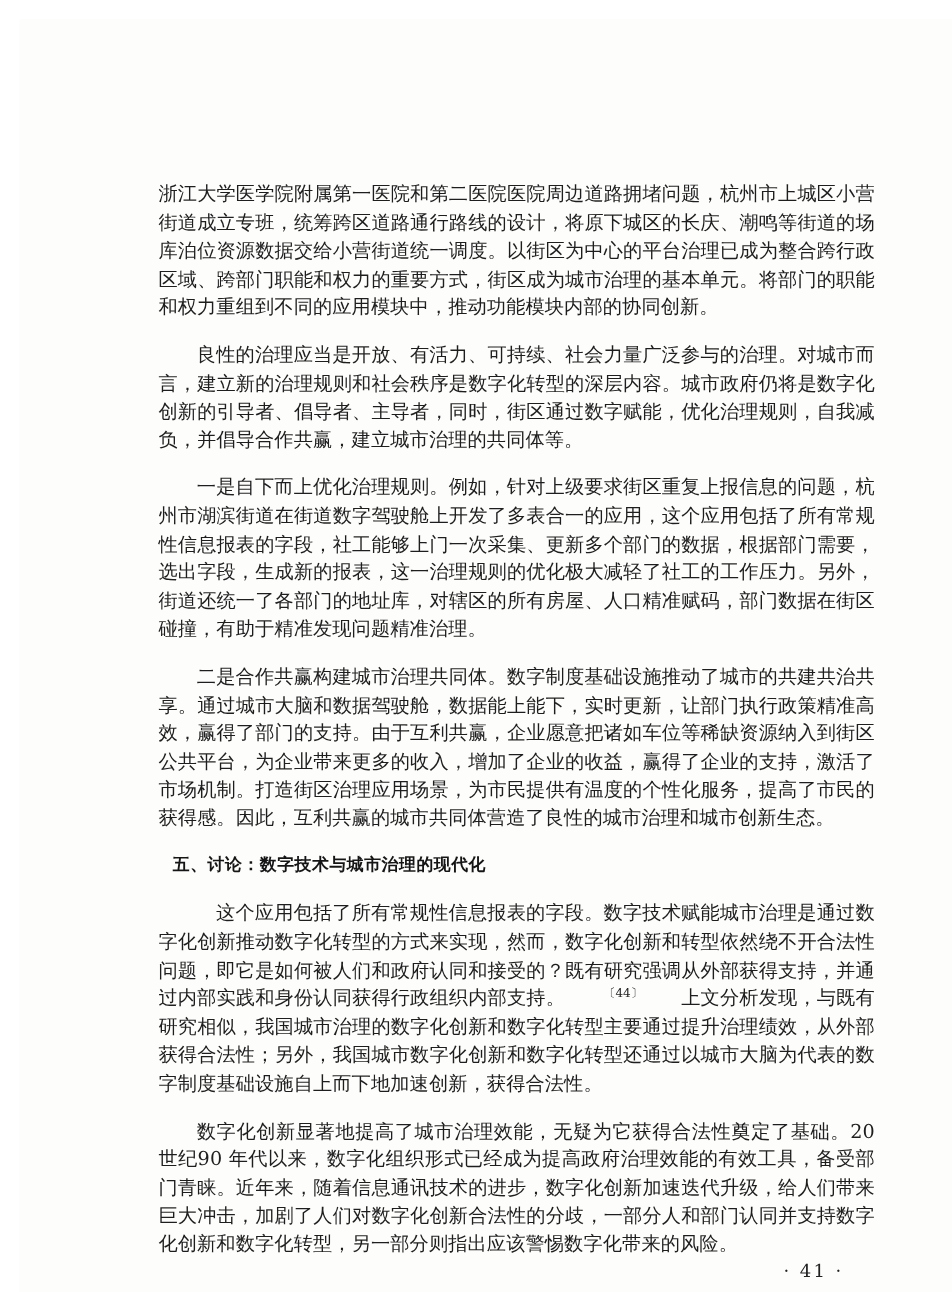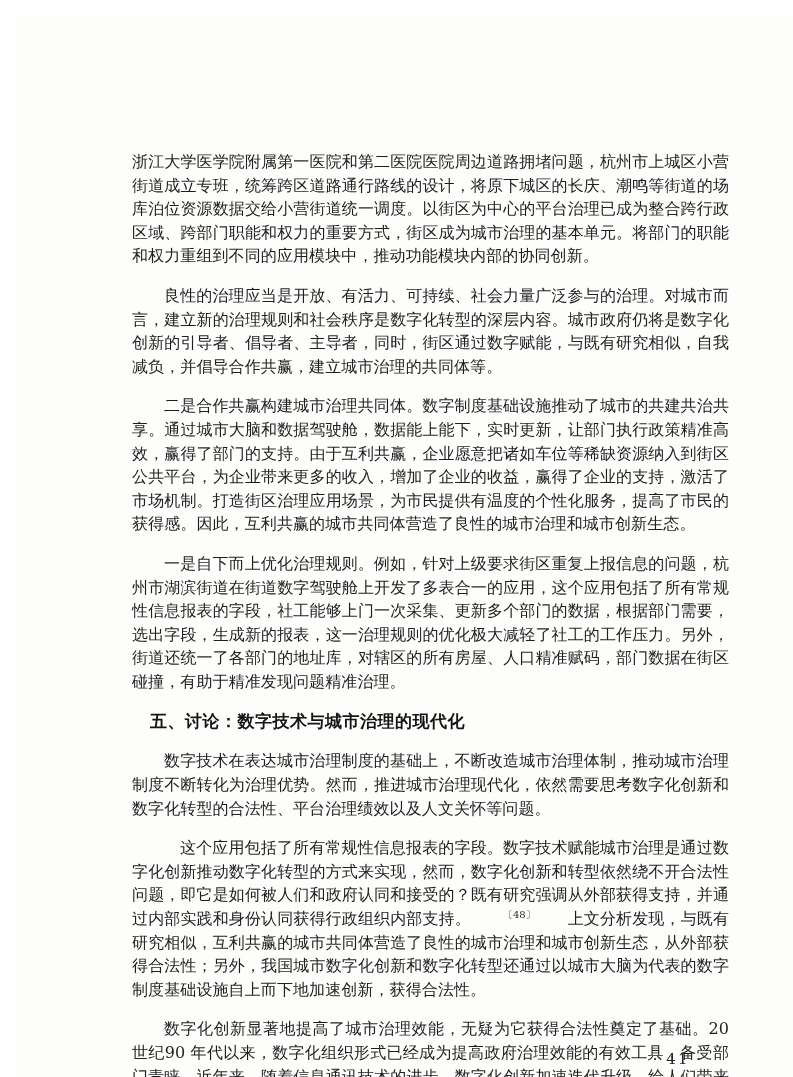--- a/index.html
+++ b/index.html
@@ -28,21 +28,21 @@
     text-align: justify;
     text-justify: inter-ideograph;
     word-break: break-all;
     text-indent: 2em;
     letter-spacing: 0.1px;
   }
   p.noindent { text-indent: 0; }
   h2.section-heading {
     font-family: "DejaVu Sans", "Liberation Sans", sans-serif;
     font-weight: 700;
-    font-size: 17px;
+    font-size: 14px;
     line-height: 24px;
     color: #151515;
     text-indent: 2em;
     margin: 7px 0 11px 0;
     letter-spacing: 0.5px;
   }
   sup.fnref {
     font-size: 10px;
     line-height: 0;
     vertical-align: super;
@@ -61,33 +61,32 @@
 </head>
 <body>
 
 <div class="page">
 
   <div class="content">
 
     <p class="body noindent">浙江大学医学院附属第一医院和第二医院医院周边道路拥堵问题，杭州市上城区小营街道成立专班，统筹跨区道路通行路线的设计，将原下城区的长庆、潮鸣等街道的场库泊位资源数据交给小营街道统一调度。以街区为中心的平台治理已成为整合跨行政区域、跨部门职能和权力的重要方式，街区成为城市治理的基本单元。将部门的职能和权力重组到不同的应用模块中，推动功能模块内部的协同创新。</p>
 
 
-    <p class="body">良性的治理应当是开放、有活力、可持续、社会力量广泛参与的治理。对城市而言，建立新的治理规则和社会秩序是数字化转型的深层内容。城市政府仍将是数字化创新的引导者、倡导者、主导者，同时，街区通过数字赋能，与既有研究相似，自我减负，并倡导合作共赢，建立城市治理的共同体等。</p>
+    <p class="body">良性的治理应当是开放、有活力、可持续、社会力量广泛参与的治理。对城市而言，建立新的治理规则和社会秩序是数字化转型的深层内容。城市政府仍将是数字化创新的引导者、倡导者、主导者，同时，街区通过数字赋能，优化治理规则，自我减负，并倡导合作共赢，建立城市治理的共同体等。</p>
+
+    <p class="body">一是自下而上优化治理规则。例如，针对上级要求街区重复上报信息的问题，杭州市湖滨街道在街道数字驾驶舱上开发了多表合一的应用，这个应用包括了所有常规性信息报表的字段，社工能够上门一次采集、更新多个部门的数据，根据部门需要，选出字段，生成新的报表，这一治理规则的优化极大减轻了社工的工作压力。另外，街道还统一了各部门的地址库，对辖区的所有房屋、人口精准赋码，部门数据在街区碰撞，有助于精准发现问题精准治理。</p>
 
     <p class="body">二是合作共赢构建城市治理共同体。数字制度基础设施推动了城市的共建共治共享。通过城市大脑和数据驾驶舱，数据能上能下，实时更新，让部门执行政策精准高效，赢得了部门的支持。由于互利共赢，企业愿意把诸如车位等稀缺资源纳入到街区公共平台，为企业带来更多的收入，增加了企业的收益，赢得了企业的支持，激活了市场机制。打造街区治理应用场景，为市民提供有温度的个性化服务，提高了市民的获得感。因此，互利共赢的城市共同体营造了良性的城市治理和城市创新生态。</p>
-
-    <p class="body">一是自下而上优化治理规则。例如，针对上级要求街区重复上报信息的问题，杭州市湖滨街道在街道数字驾驶舱上开发了多表合一的应用，这个应用包括了所有常规性信息报表的字段，社工能够上门一次采集、更新多个部门的数据，根据部门需要，选出字段，生成新的报表，这一治理规则的优化极大减轻了社工的工作压力。另外，街道还统一了各部门的地址库，对辖区的所有房屋、人口精准赋码，部门数据在街区碰撞，有助于精准发现问题精准治理。</p>
 
 
     <h2 class="section-heading">五、讨论：数字技术与城市治理的现代化</h2>
 
-    <p class="body">数字技术在表达城市治理制度的基础上，不断改造城市治理体制，推动城市治理制度不断转化为治理优势。然而，推进城市治理现代化，依然需要思考数字化创新和数字化转型的合法性、平台治理绩效以及人文关怀等问题。</p>
 
 
-    <p class="body"><span>这个应用包括了所有常规性信息报表的字段。数字技术赋能城市治理是通过数字化创新推动数字化转型的方式来实现，然而，数字化创新和转型依然绕不开合法性问题，即它是如何被人们和政府认同和接受的？既有研究强调从外部获得支持，并通过内部实践和身份认同获得行政组织内部支持。</span><sup class="fnref">〔48〕</sup><span>上文分析发现，与既有研究相似，互利共赢的城市共同体营造了良性的城市治理和城市创新生态，从外部获得合法性；另外，我国城市数字化创新和数字化转型还通过以城市大脑为代表的数字制度基础设施自上而下地加速创新，获得合法性。</span></p>
+    <p class="body"><span>这个应用包括了所有常规性信息报表的字段。数字技术赋能城市治理是通过数字化创新推动数字化转型的方式来实现，然而，数字化创新和转型依然绕不开合法性问题，即它是如何被人们和政府认同和接受的？既有研究强调从外部获得支持，并通过内部实践和身份认同获得行政组织内部支持。</span><sup class="fnref">〔44〕</sup><span>上文分析发现，与既有研究相似，我国城市治理的数字化创新和数字化转型主要通过提升治理绩效，从外部获得合法性；另外，我国城市数字化创新和数字化转型还通过以城市大脑为代表的数字制度基础设施自上而下地加速创新，获得合法性。</span></p>
 
     <p class="body">数字化创新显著地提高了城市治理效能，无疑为它获得合法性奠定了基础。20 世纪90 年代以来，数字化组织形式已经成为提高政府治理效能的有效工具，备受部门青睐。近年来，随着信息通讯技术的进步，数字化创新加速迭代升级，给人们带来巨大冲击，加剧了人们对数字化创新合法性的分歧，一部分人和部门认同并支持数字化创新和数字化转型，另一部分则指出应该警惕数字化带来的风险。</p>
 
   </div>
 
   <div class="page-number">· 41 ·</div>
 
 </div>
 
 </body></html>

